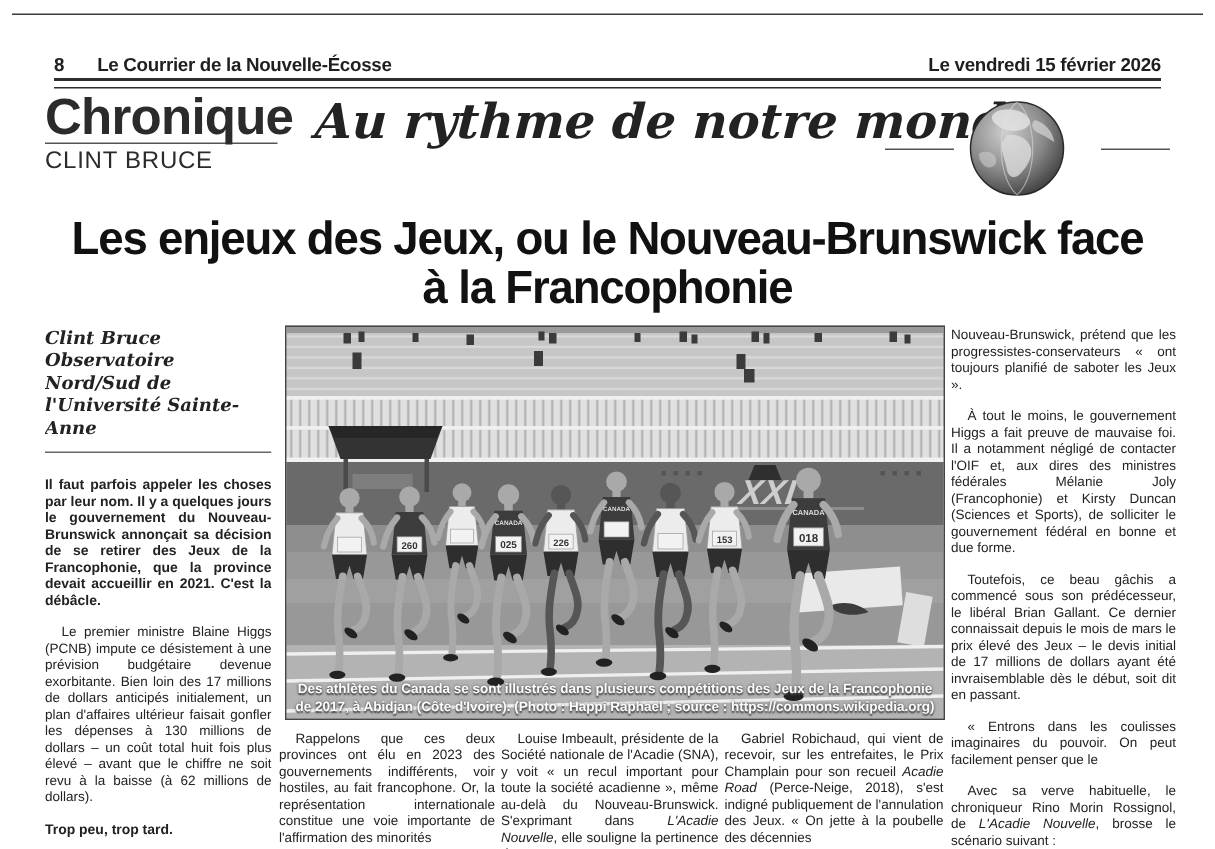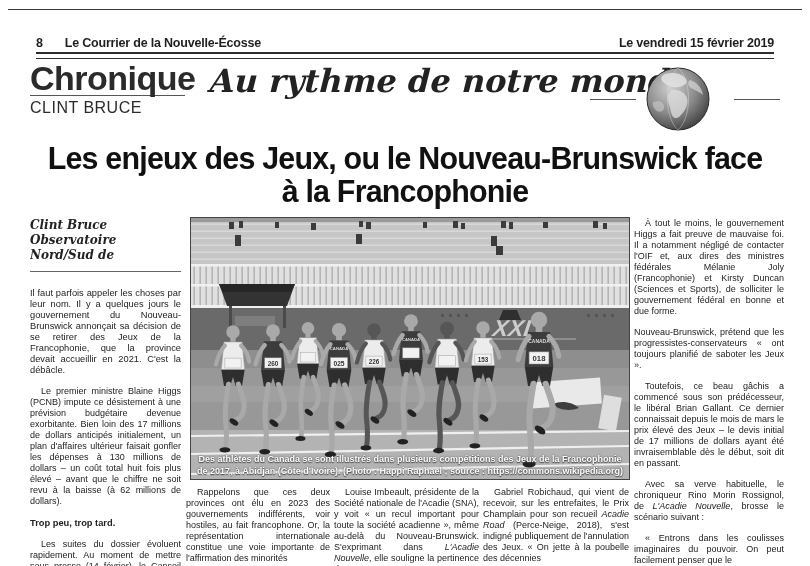--- a/index.html
+++ b/index.html
@@ -38,21 +38,21 @@
   .col-left{left:30px;top:218px;width:151px;height:348px;}
   .col-right{left:634px;top:218px;width:150px;height:348px;}
   .col-m1{left:186px;top:487px;width:144px;height:79px;}
   .col-m2{left:334px;top:487px;width:145px;height:79px;}
   .col-m3{left:483px;top:487px;width:146px;height:79px;}
   .byline{font-family:"DejaVu Serif",serif;font-style:italic;font-size:12px;
     line-height:15px;color:#222;font-weight:600;}
   .byline-rule{border-top:1px solid #666;margin:8px 0 9px 0;}
   .para{margin:0 0 10px 0;text-align:justify;}
   .para.indent{text-indent:11px;}
-  .para.bold{font-weight:normal;font-size:9.3px;margin-top:16px;}
+  .para.bold{font-weight:bold;font-size:9.3px;margin-top:16px;}
   .para.subhead{font-weight:bold;text-align:left;text-indent:0;margin:11px 0 10px 0;font-size:9.3px;}
   .para em{font-style:italic;}
   
   .photo{position:absolute;left:190px;top:217px;width:440px;height:263px;
     border:1px solid #444;box-sizing:border-box;background:#b5b5b5;}
   .photo svg{display:block;}
   .photo-caption{position:absolute;left:0;bottom:2px;width:100%;padding:0 6px;box-sizing:border-box;
     text-align:center;font-weight:bold;font-size:9px;line-height:11.5px;color:#fdfdfd;
     text-shadow:0 0 2px #4a4a4a,0 1px 1px #4a4a4a;}
 </style>
@@ -61,21 +61,21 @@
 
 <div class="page">
 
   <div class="top-rule"></div>
 
   <div class="masthead">
     <div class="left">
       <span>8</span>
       <span>Le Courrier de la Nouvelle-Écosse</span>
     </div>
-    <span>Le vendredi 15 février 2019</span>
+    <span>Le vendredi 15 février 2026</span>
   </div>
   <div class="double-rule"></div>
 
   <div class="banner">
     <div class="kicker-block">
       <div class="kicker">Chronique</div>
       <div class="kicker-rule"></div>
       <div class="kicker-author">CLINT BRUCE</div>
     </div>
     <div class="series-title">Au rythme de notre monde</div>
@@ -100,20 +100,21 @@
       <div class="globe-line r"></div>
     </div>
   </div>
 
   <div class="headline">Les enjeux des Jeux, ou le Nouveau-Brunswick face à la Francophonie</div>
 
   <div class="col col-left">
     <div class="byline">
       <div>Clint Bruce</div>
       <div>Observatoire Nord/Sud de</div>
+      <div>l'Université Sainte-Anne</div>
     </div>
     <div class="byline-rule"></div>
     <div>
         <p class="para bold"><span>Il faut parfois appeler les choses par leur nom. Il y a quelques jours le gouvernement du Nouveau-Brunswick annonçait sa décision de se retirer des Jeux de la Francophonie, que la province devait accueillir en 2021. C'est la débâcle.</span></p>
         <p class="para normal indent"><span>Le premier ministre Blaine Higgs (PCNB) impute ce désistement à une prévision budgétaire devenue exorbitante. Bien loin des 17 millions de dollars anticipés initialement, un plan d'affaires ultérieur faisait gonfler les dépenses à 130 millions de dollars – un coût total huit fois plus élevé – avant que le chiffre ne soit revu à la baisse (à 62 millions de dollars).</span></p>
         <p class="para subhead"><span>Trop peu, trop tard.</span></p>
         <p class="para normal indent"><span>Les suites du dossier évoluent rapidement. Au moment de mettre sous presse (14 février), le Conseil d'orientation du Comité international</span></p>
       </div>
   </div>
 
@@ -285,25 +286,25 @@
         <text x="0" y="-19" font-size="4.5" font-weight="bold" fill="#dddddd" text-anchor="middle">CANADA</text>
         <rect x="-9" y="-11" width="18" height="11" fill="#f2f2f2" stroke="#999" stroke-width="0.5"></rect>
         <text x="0" y="-2.5" font-size="7" font-weight="bold" fill="#333" text-anchor="middle">018</text>
       </g>
     </svg>
     <div class="photo-caption">Des athlètes du Canada se sont illustrés dans plusieurs compétitions des Jeux de la Francophonie de 2017, à Abidjan (Côte d'Ivoire). (Photo : Happi Raphael ; source : https://commons.wikipedia.org)</div>
   </div>
 
   <div class="col col-right">
     <div>
+        <p class="para normal"><span>Nouveau-Brunswick, prétend que les progressistes-conservateurs « ont toujours planifié de saboter les Jeux ».</span></p>
         <p class="para normal indent"><span>À tout le moins, le gouvernement Higgs a fait preuve de mauvaise foi. Il a notamment négligé de contacter l'OIF et, aux dires des ministres fédérales Mélanie Joly (Francophonie) et Kirsty Duncan (Sciences et Sports), de solliciter le gouvernement fédéral en bonne et due forme.</span></p>
-        <p class="para normal"><span>Nouveau-Brunswick, prétend que les progressistes-conservateurs « ont toujours planifié de saboter les Jeux ».</span></p>
         <p class="para normal indent"><span>Toutefois, ce beau gâchis a commencé sous son prédécesseur, le libéral Brian Gallant. Ce dernier connaissait depuis le mois de mars le prix élevé des Jeux – le devis initial de 17 millions de dollars ayant été invraisemblable dès le début, soit dit en passant.</span></p>
+        <p class="para normal indent"><span>« Entrons dans les coulisses imaginaires du pouvoir. On peut facilement penser que le</span></p>
         <p class="para normal indent"><span>Avec sa verve habituelle, le chroniqueur Rino Morin Rossignol, de </span><em>L'Acadie Nouvelle</em><span>, brosse le scénario suivant :</span></p>
-        <p class="para normal indent"><span>« Entrons dans les coulisses imaginaires du pouvoir. On peut facilement penser que le</span></p>
       </div>
   </div>
 
   <div class="col col-m1">
     <div>
         <p class="para normal indent"><span>Rappelons que ces deux provinces ont élu en 2023 des gouvernements indifférents, voir hostiles, au fait francophone. Or, la représentation internationale constitue une voie importante de l'affirmation des minorités</span></p>
       </div>
   </div>
   <div class="col col-m2">
     <div>

